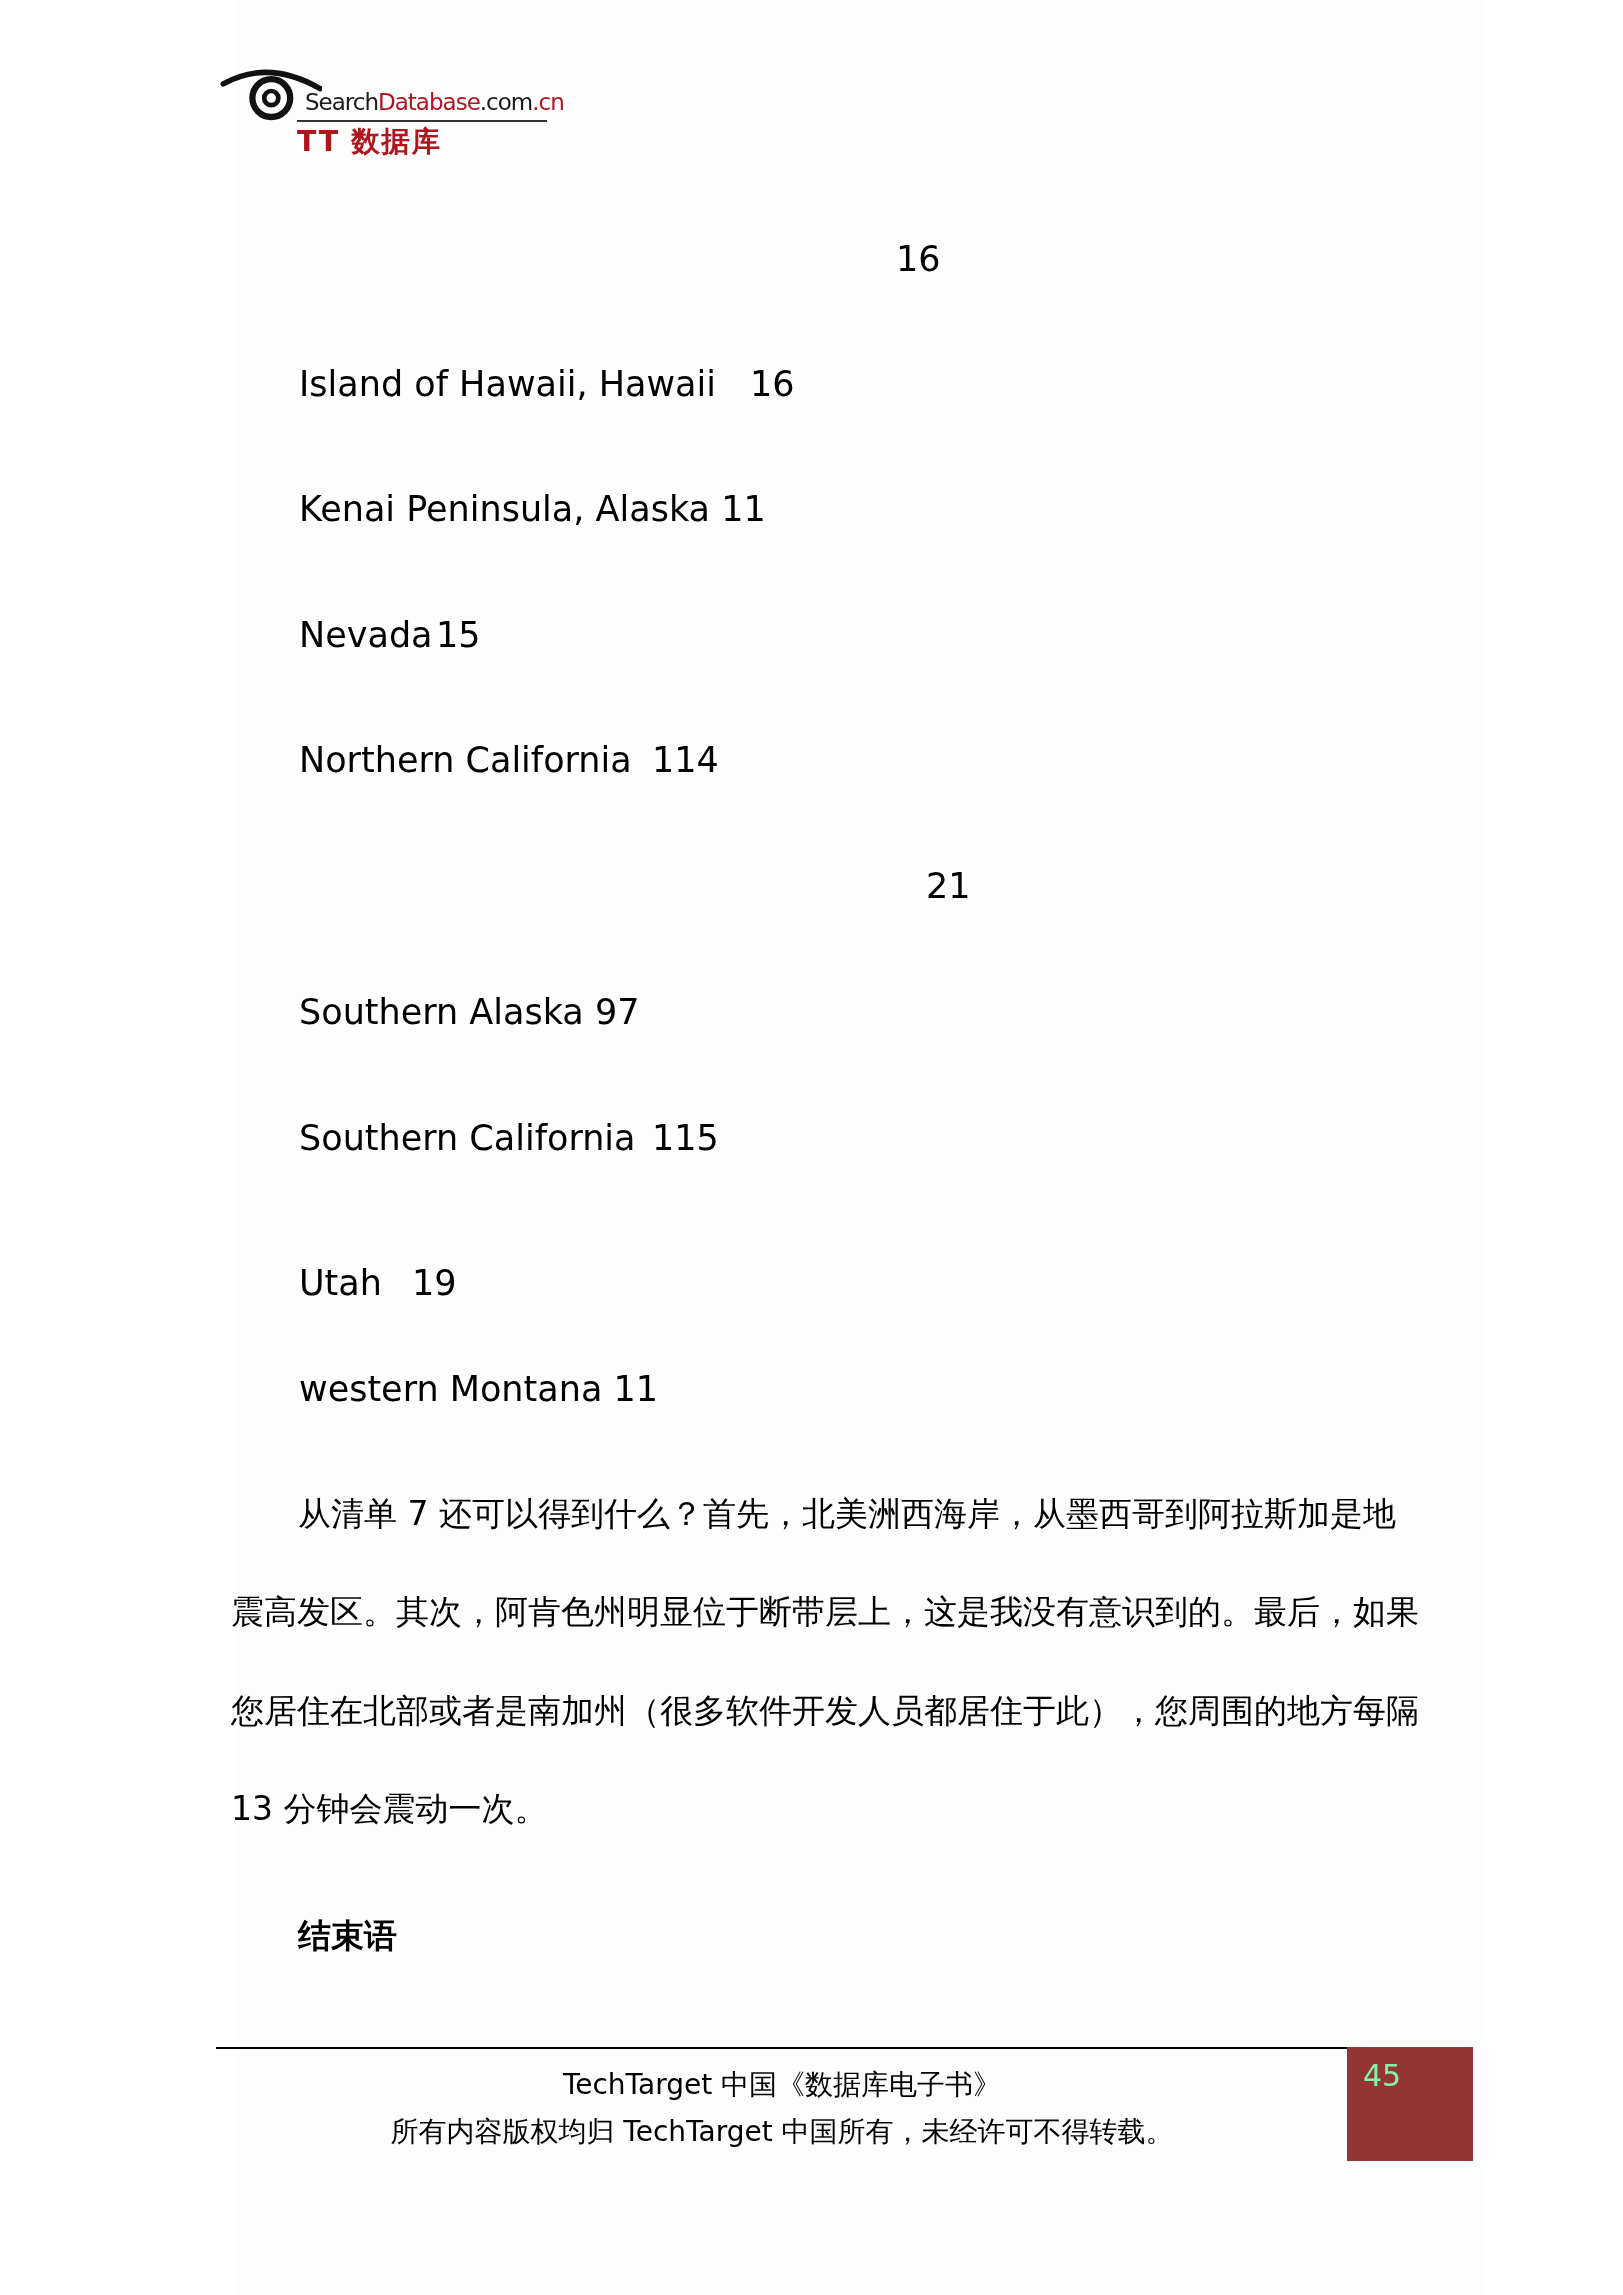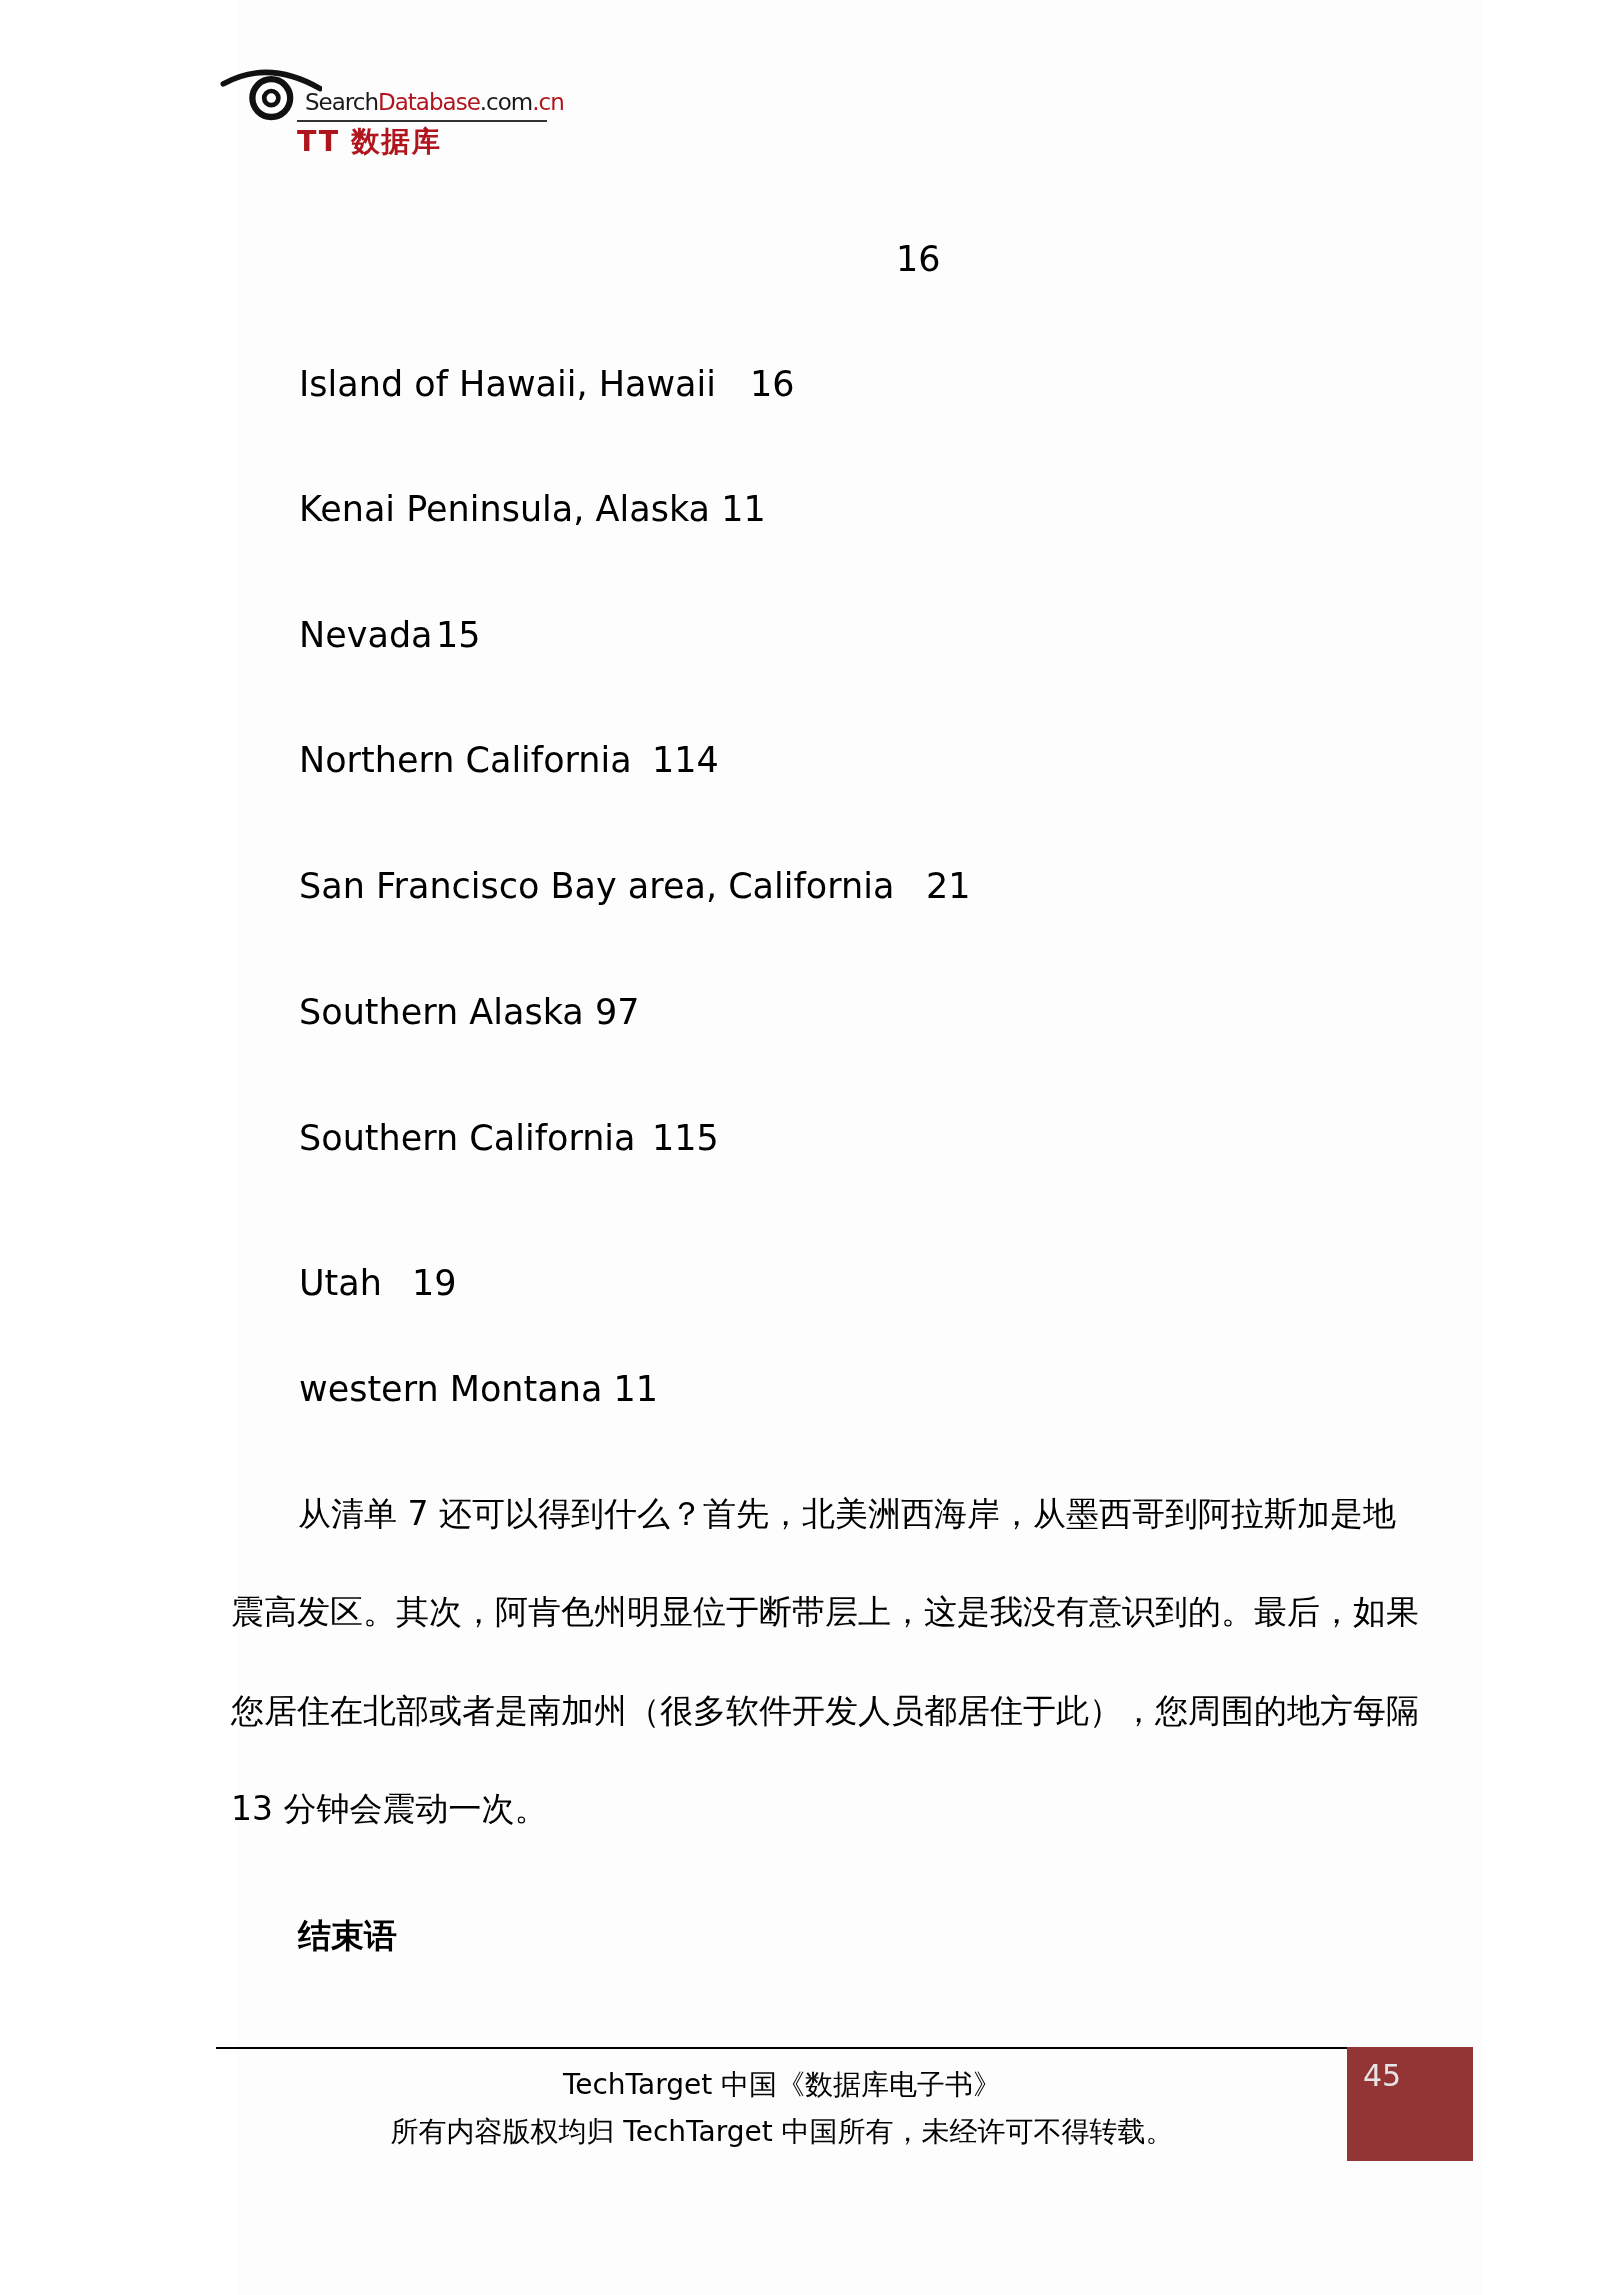--- a/index.html
+++ b/index.html
@@ -124,21 +124,21 @@
       top: 2047px;
       width: 126px;
       height: 114px;
       background: #943535;
     }
     .page-num-box span {
       position: absolute;
       left: 16px;
       top: 11px;
       font-size: 30px;
-      color: #e5e5e5;
+      color: #86efac;
       line-height: 35px;
     }
   </style>
 </head>
 <body>
 
 <div class="page-tint"></div>
 
 <div class="logo">
   <svg class="eye" width="103" height="63" viewBox="0 0 130 80">
@@ -166,21 +166,20 @@
 </div>
 <div class="list-line" style="top:611px;">
   <span>Nevada</span>
   <span class="num" style="left:137px;">15</span>
 </div>
 <div class="list-line" style="top:736px;">
   <span>Northern California</span>
   <span class="num" style="left:353px;">114</span>
 </div>
 <div class="list-line" style="top:862px;">
-  <span>San Francisco Bay area, California</span>
   <span class="num" style="left:581px;margin-left:46px;">21</span>
 </div>
 <div class="list-line" style="top:988px;">
   <span>Southern Alaska</span>
   <span>97</span>
 </div>
 <div class="list-line" style="top:1114px;">
   <span>Southern California</span>
   <span class="num" style="left:353px;">115</span>
 </div>

